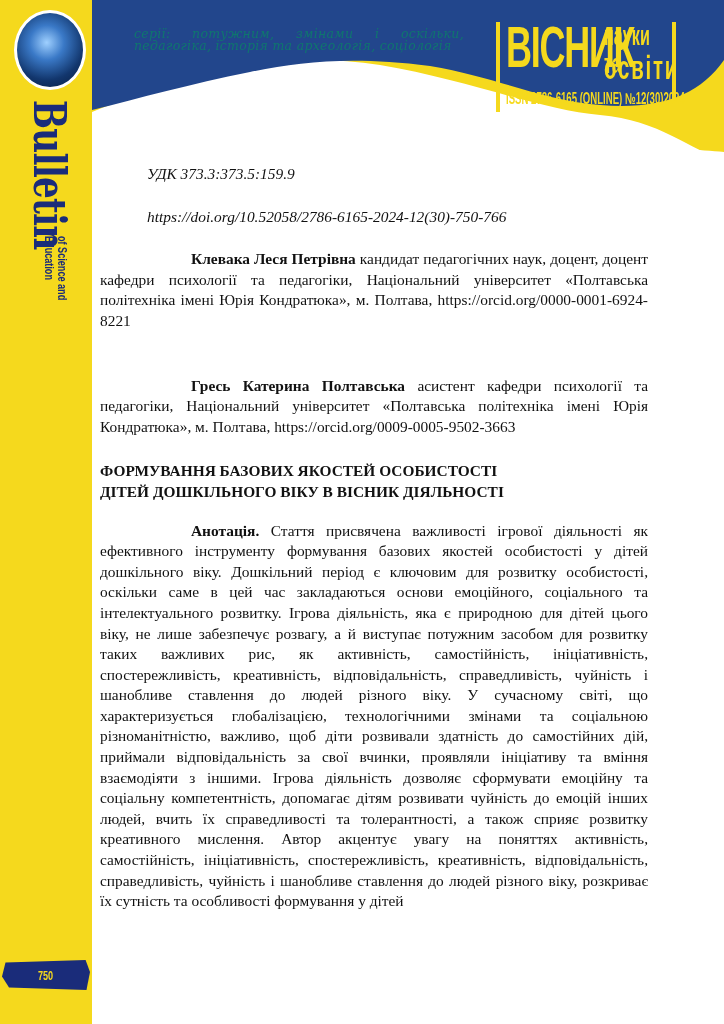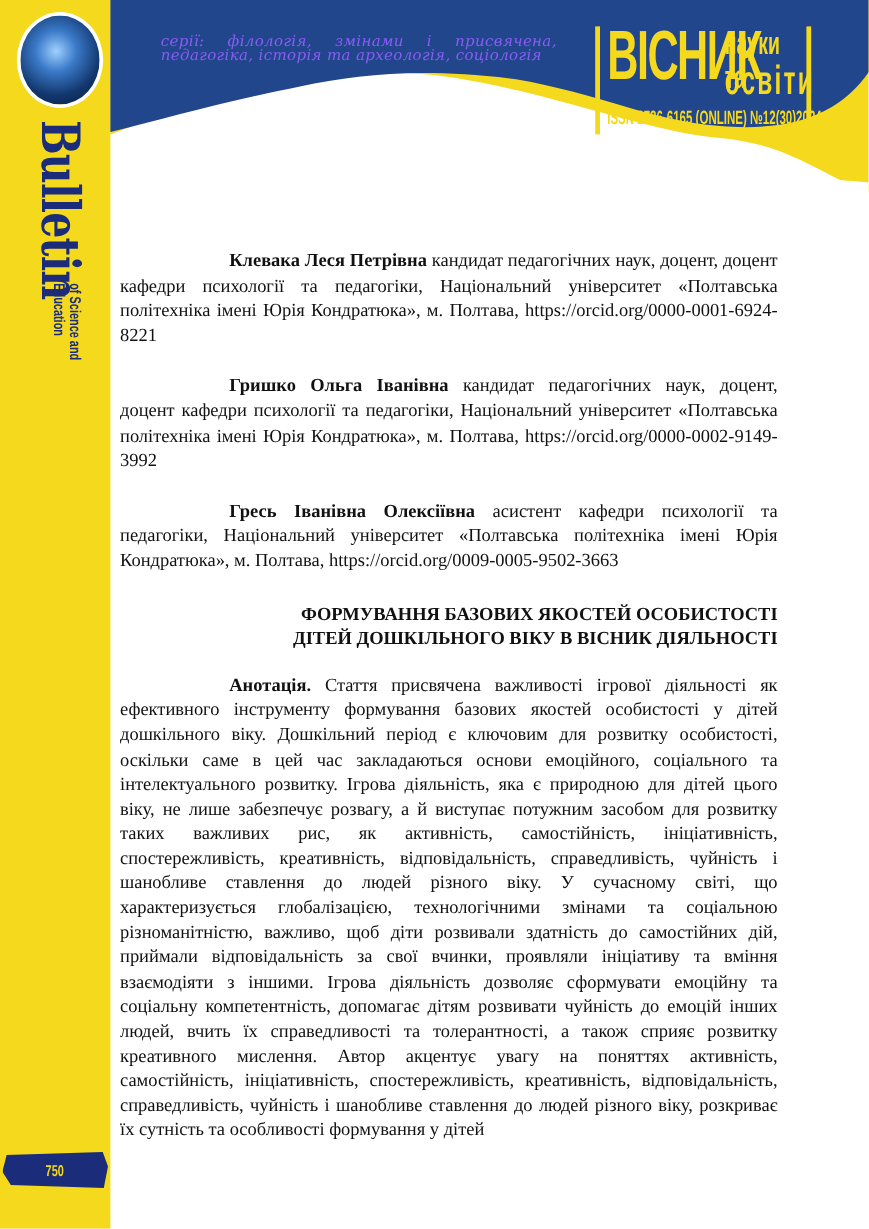--- a/index.html
+++ b/index.html
@@ -1,60 +1,60 @@
 <!DOCTYPE html>
 <html><head>
 <meta charset="utf-8">
 <style>
   html, body { margin: 0; padding: 0; }
   body { width: 724px; height: 1024px; position: relative; overflow: hidden; background: #ffffff; font-family: "Liberation Serif", serif; color: #111; }
   .sidebar { position: absolute; left: 0; top: 0; width: 92px; height: 1024px; background: #f5d91d; }
   .header-svg { position: absolute; left: 0; top: 0; width: 724px; height: 160px; }
   .logo-circle { position: absolute; left: 14px; top: 10px; width: 72px; height: 80px; border-radius: 50%; background: radial-gradient(circle at 45% 40%, #9fd0ff 0%, #3a79c7 30%, #12366d 65%, #071a3a 100%); border: 3px solid #fff; box-sizing: border-box; }
-  .series { position: absolute; left: 134px; top: 28px; width: 330px; color: #8b5cf6; font-family: "DejaVu Serif", serif; font-style: italic; font-size: 12.5px; line-height: 12px; letter-spacing: 0.3px; }
+  .series { position: absolute; left: 134px; top: 28px; width: 330px; color: #0f766e; font-family: "DejaVu Serif", serif; font-style: italic; font-size: 12.5px; line-height: 12px; letter-spacing: 0.3px; }
   .series .l1 { display: flex; justify-content: space-between; }
   .brand { position: absolute; left: 496px; top: 22px; color: #f5d91d; font-family: "Liberation Sans Narrow", "Liberation Sans", sans-serif; }
   .brand .bar { position: absolute; top: 0; width: 4px; height: 90px; background: #f5d91d; }
   .brand .big { position: absolute; left: 10px; top: -8px; font-size: 58px; font-weight: bold; letter-spacing: -2px; transform: scaleX(0.62); transform-origin: left top; line-height: 66px; }
   .brand .sm1 { position: absolute; left: 108px; top: 0px; font-size: 27px; font-weight: bold; transform: scaleX(0.6); transform-origin: left top; line-height: 28px; }
   .brand .sm2 { position: absolute; left: 108px; top: 28px; font-size: 34px; font-weight: bold; transform: scaleX(0.6); transform-origin: left top; letter-spacing: 3px; line-height: 34px; }
   .brand .issn { position: absolute; left: 10px; top: 68px; font-size: 16px; font-weight: bold; white-space: nowrap; transform: scaleX(0.6); transform-origin: left top; }
   .vert-title { position: absolute; left: 20px; top: 100px; width: 240px; height: 60px; transform-origin: left top; transform: translate(55px, 0) rotate(90deg); color: #1a2c7a; font-family: "DejaVu Serif", serif; }
   .vert-title .main { position: absolute; left: 0; top: 0; font-size: 44px; font-weight: bold; letter-spacing: -1px; transform: scaleX(0.78); transform-origin: left top; }
   .vert-title .sub { position: absolute; left: 136px; top: 6px; font-family: "Liberation Sans", sans-serif; font-size: 13px; font-weight: bold; line-height: 13px; transform: scaleX(0.7); transform-origin: left top; white-space: nowrap; }
   .page-badge { position: absolute; left: 2px; top: 960px; width: 88px; height: 30px; background: #1a2c7a; clip-path: polygon(4% 8%, 95% 0%, 100% 40%, 96% 100%, 8% 92%, 0% 55%); }
   .page-num { position: absolute; left: 38px; top: 968px; color: #f5d91d; font-family: "Liberation Sans", sans-serif; font-weight: bold; font-size: 13px; transform: scaleX(0.7); transform-origin: left top; }
   .content { position: absolute; left: 100px; top: 164px; width: 548px; font-size: 15.4px; line-height: 20.6px; }
   .p { margin: 0; text-align: justify; }
   .indent { text-indent: 47px; }
   .italic { font-style: italic; }
   .gap { height: 22px; }
-  .title { text-align: right; font-weight: bold; margin: 0; font-size: 15.4px; line-height: 20.6px; }
+  .title { text-align: left; font-weight: bold; margin: 0; font-size: 15.4px; line-height: 20.6px; }
   b { font-weight: bold; margin-left: 44px; }
 </style>
 </head>
 <body>
 
 <div class="sidebar"></div>
 
 <svg class="header-svg" viewBox="0 0 724 160" preserveAspectRatio="none">
   <path d="M92 0 H724 V160 C690 150 660 120 600 115 C540 110 470 80 380 65 C280 50 200 70 92 112 Z" fill="#f5d91d"></path>
   <path d="M92 0 H724 V60 C700 95 660 110 600 105 C540 100 500 78 430 66 C350 56 300 62 250 72 C190 84 140 98 92 110 Z" fill="#22468c"></path>
   <path d="M92 160 C120 120 170 95 260 80 C330 68 380 70 430 80 C500 95 560 125 620 138 C670 148 700 150 724 152 V160 Z" fill="#ffffff"></path>
 </svg>
 
 <div class="logo-circle"></div>
 
 <div class="series">
   <div class="l1">
     <span>серії:</span>
-    <span>філологія,</span>
+    <span>потужним,</span>
     <span>змінами</span>
     <span>і</span>
-    <span>присвячена,</span>
+    <span>оскільки,</span>
   </div>
   <div>педагогіка, історія та археологія, соціологія</div>
 </div>
 
 <div class="brand">
   <div class="bar" style="left:0"></div>
   <div class="big">ВІСНИК</div>
   <div class="sm1">науки та</div>
   <div class="sm2">освіти</div>
   <div class="bar" style="left:176px"></div>
@@ -66,25 +66,26 @@
   <div class="sub">
     <div>of Science and</div>
     <div>Education</div>
   </div>
 </div>
 
 <div class="page-badge"></div>
 <div class="page-num">750</div>
 
 <div class="content">
+  <p class="p indent italic">УДК 373.3:373.5:159.9</p>
   <div class="gap"></div>
+  <p class="p indent italic">https://doi.org/10.52058/2786-6165-2024-12(30)-750-766</p>
   <div class="gap"></div>
   <p class="p indent"><b>Клевака Леся Петрівна</b><span> кандидат педагогічних наук, доцент, доцент кафедри психології та педагогіки, Національний університет «Полтавська політехніка імені Юрія Кондратюка», м. Полтава, https://orcid.org/0000-0001-6924-8221</span></p>
   <div class="gap"></div>
-  <p class="p indent"><b>Гришко Ольга Іванівна</b><span> кандидат педагогічних наук, доцент, доцент кафедри психології та педагогіки, Національний університет «Полтавська політехніка імені Юрія Кондратюка», м. Полтава, https://orcid.org/0000-0002-9149-3992</span></p>
   <div class="gap"></div>
-  <p class="p indent"><b>Гресь Іванівна Олексіївна</b><span> асистент кафедри психології та педагогіки, Національний університет «Полтавська політехніка імені Юрія Кондратюка», м. Полтава, https://orcid.org/0009-0005-9502-3663</span></p>
+  <p class="p indent"><b>Гресь Катерина Полтавська</b><span> асистент кафедри психології та педагогіки, Національний університет «Полтавська політехніка імені Юрія Кондратюка», м. Полтава, https://orcid.org/0009-0005-9502-3663</span></p>
   <div class="gap" style="height:24px"></div>
   <p class="title">ФОРМУВАННЯ БАЗОВИХ ЯКОСТЕЙ ОСОБИСТОСТІ</p>
   <p class="title">ДІТЕЙ ДОШКІЛЬНОГО ВІКУ В ВІСНИК ДІЯЛЬНОСТІ</p>
   <div class="gap" style="height:18px"></div>
   <p class="p indent"><b>Анотація.</b><span> Стаття присвячена важливості ігрової діяльності як ефективного інструменту формування базових якостей особистості у дітей дошкільного віку. Дошкільний період є ключовим для розвитку особис­тості, оскільки саме в цей час закладаються основи емоційного, соціального та інтелектуального розвитку. Ігрова діяльність, яка є природною для дітей цього віку, не лише забезпечує розвагу, а й виступає потужним засобом для розвитку таких важливих рис, як активність, самостійність, ініціативність, спостережливість, креативність, відповідальність, справедливість, чуйність і шанобливе ставлення до людей різного віку. У сучасному світі, що характеризується глобалізацією, технологічними змінами та соціальною різноманітністю, важливо, щоб діти розвивали здатність до самостійних дій, приймали відповідальність за свої вчинки, проявляли ініціативу та вміння взаємодіяти з іншими. Ігрова діяльність дозволяє сформувати емоційну та соціальну компетентність, допомагає дітям розвивати чуйність до емоцій інших людей, вчить їх справедливості та толерантності, а також сприяє розвитку креативного мислення. Автор акцентує увагу на поняттях активність, самостійність, ініціативність, спостережливість, креативність, відповідальність, справедливість, чуйність і шанобливе ставлення до людей різного віку, розкриває їх сутність та особливості формування у дітей</span></p>
 </div>
 
 </body></html>

